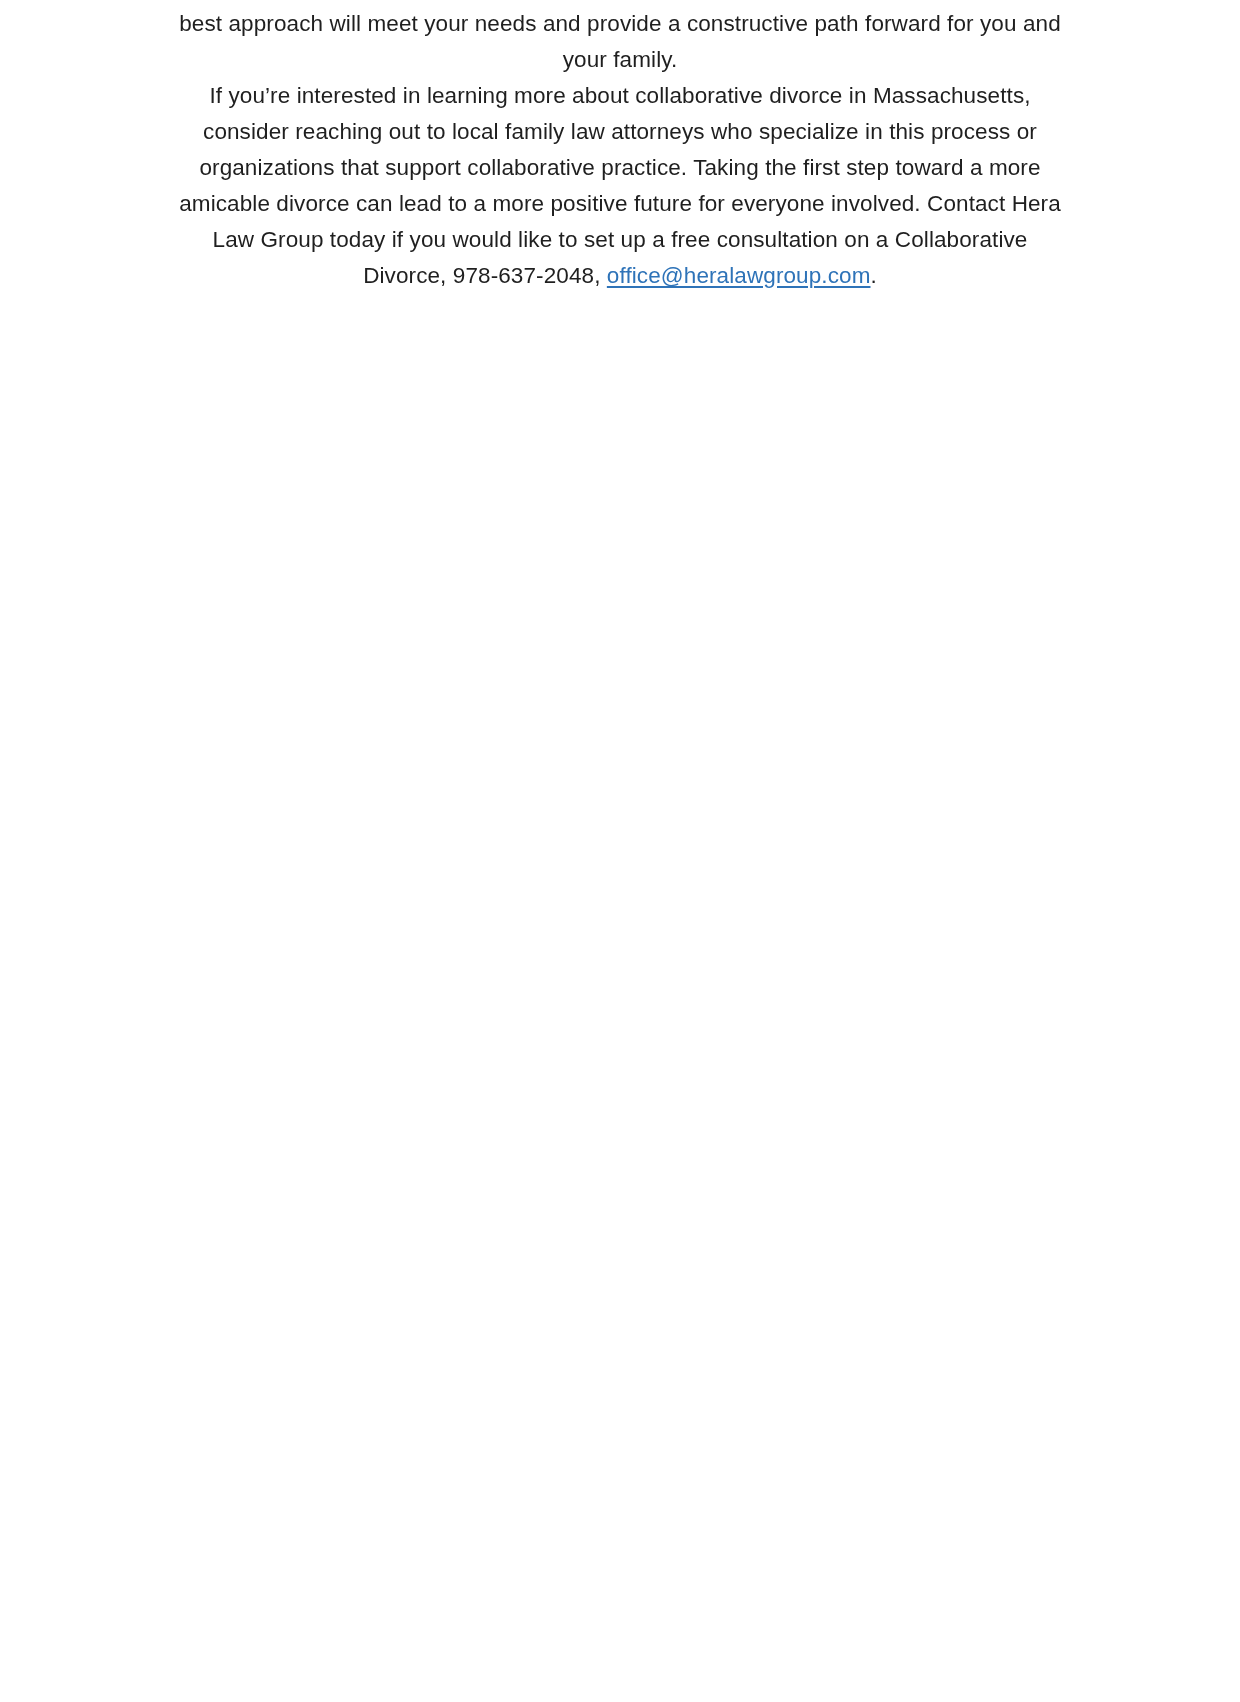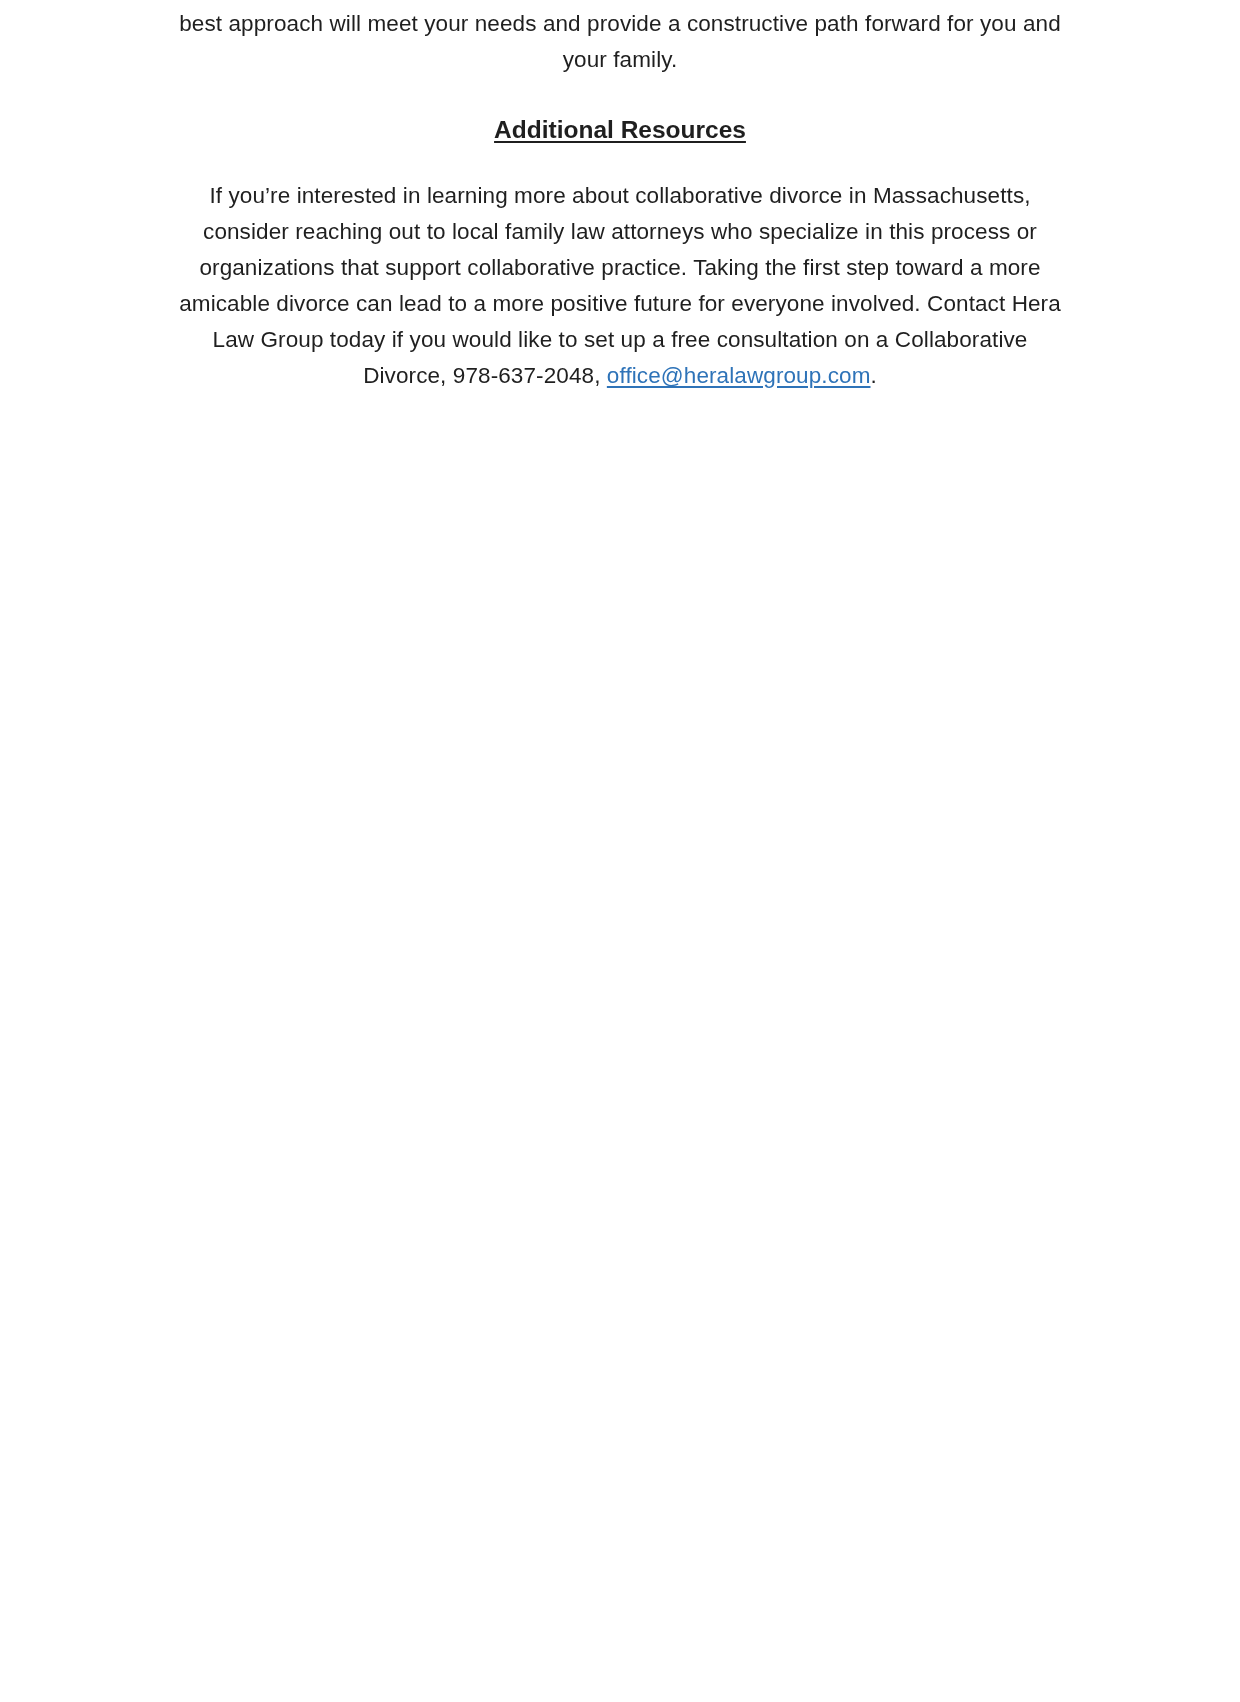--- a/index.html
+++ b/index.html
@@ -46,17 +46,16 @@
     cursor: pointer;
   }
 </style>
 </head>
 <body>
 
 <div class="page">
 
   <p class="para">best approach will meet your needs and provide a constructive path forward for you and your family.</p>
 
-  <h2 class="heading">Additional Resources</h2>
 
   <p class="para"><span>If you’re interested in learning more about collaborative divorce in Massachusetts, consider reaching out to local family law attorneys who specialize in this process or organizations that support collaborative practice. Taking the first step toward a more amicable divorce can lead to a more positive future for everyone involved. Contact Hera Law Group today if you would like to set up a free consultation on a Collaborative Divorce, 978-637-2048, </span><a class="email-link" href="#">office@heralawgroup.com</a><span>.</span></p>
 
 </div>
 
 </body></html>

